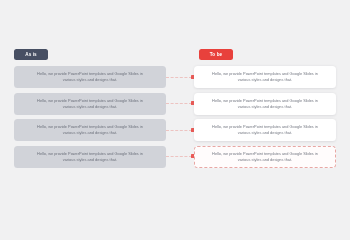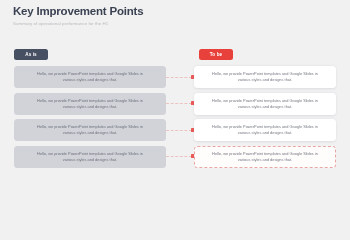--- a/index.html
+++ b/index.html
@@ -145,24 +145,20 @@
     background: #e8413c;
     opacity: 0.85;
     border-radius: 0.6px;
   }
 </style>
 </head>
 <body>
 
 <div class="slide">
 
-  <div class="header">
-    <div class="title">Key Improvement Points</div>
-    <div class="subtitle">Summary of operational performance for the H1</div>
-  </div>
 
   <div class="badge badge-asis">
     <span>As is</span>
   </div>
   <div class="badge badge-tobe">
     <span>To be</span>
   </div>
 
   <div class="rows">
 

